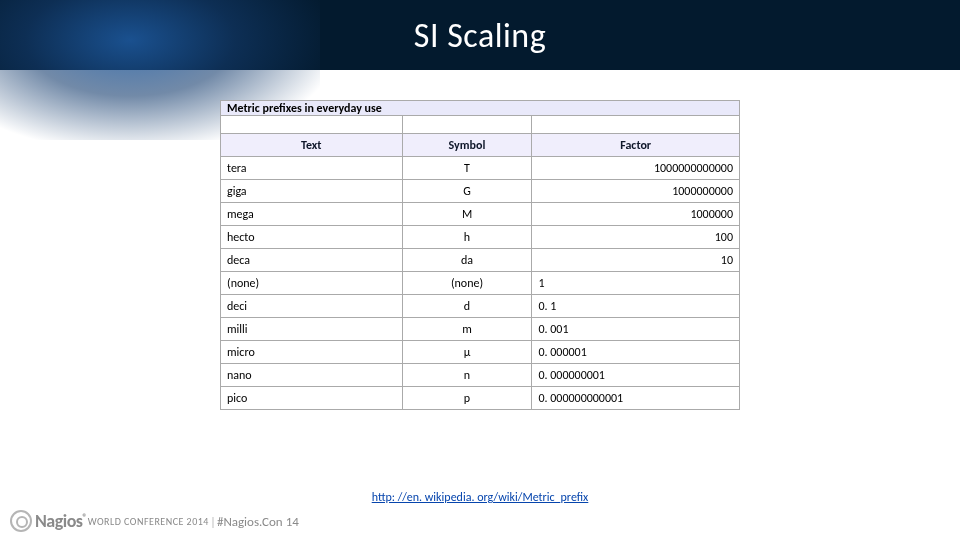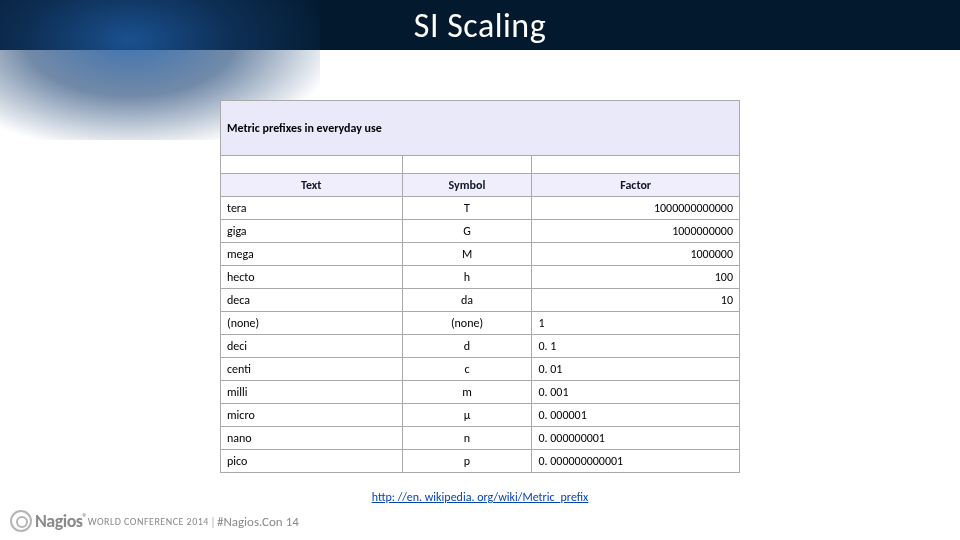--- a/index.html
+++ b/index.html
@@ -1,34 +1,34 @@
 <!DOCTYPE html>
 <html><head>
 <meta charset="utf-8">
 <style>
   * { box-sizing: border-box; margin: 0; padding: 0; }
   html, body { width: 960px; height: 540px; font-family: "Segoe UI", Calibri, Arial, sans-serif; background: #fff; overflow: hidden; }
   .slide { position: relative; width: 960px; height: 540px; background: #fff; }
   .title-band {
-    position: absolute; top: 0; left: 0; width: 960px; height: 50px;
+    position: absolute; top: 0; left: 0; width: 960px; height: 70px;
     background: #031a2e;
     display: flex; align-items: center; justify-content: center;
   }
   .title-band::before {
     content: "";
     position: absolute; left: -60px; top: -60px; width: 380px; height: 200px;
     background: radial-gradient(ellipse 300px 160px at 50% 50%, rgba(30,90,160,0.85) 0%, rgba(20,60,110,0.6) 35%, rgba(5,20,40,0) 70%);
     pointer-events: none;
   }
   .title { color: #fff; font-size: 34px; font-weight: 400; letter-spacing: 0.5px; position: relative; z-index: 1; }
   .table-wrap { position: absolute; top: 100px; left: 220px; width: 520px; }
   table { border-collapse: collapse; width: 100%; font-size: 12px; }
   .caption-row td {
     background: #e9e9fa; color: #000; font-weight: 700;
-    border: 1px solid #aaa; padding: 20px 6px; text-align: left;
+    border: 1px solid #aaa; padding: 0 6px; text-align: left;
   }
   .spacer-row td { border-left: 1px solid #aaa; border-right: 1px solid #aaa; border-bottom: 1px solid #aaa; height: 18px; background: #fff; }
   .header-row td {
     background: #f0eefc; color: #0f172a; font-weight: 700;
     border: 1px solid #aaa; padding: 4px 6px; text-align: center;
   }
   .data-row td {
     border: 1px solid #aaa; padding: 4px 6px; background: #fff; color: #000;
   }
   .col-text { width: 35%; text-align: left; }
@@ -113,25 +113,20 @@
             <td class="col-text">(none)</td>
             <td class="col-symbol">(none)</td>
             <td class="col-factor left">1</td>
           </tr>
           <tr class="data-row">
             <td class="col-text">deci</td>
             <td class="col-symbol">d</td>
             <td class="col-factor left">0. 1</td>
           </tr>
           <tr class="data-row">
-            <td class="col-text">centi</td>
-            <td class="col-symbol">c</td>
-            <td class="col-factor left">0. 01</td>
-          </tr>
-          <tr class="data-row">
             <td class="col-text">milli</td>
             <td class="col-symbol">m</td>
             <td class="col-factor left">0. 001</td>
           </tr>
           <tr class="data-row">
             <td class="col-text">micro</td>
             <td class="col-symbol">μ</td>
             <td class="col-factor left">0. 000001</td>
           </tr>
           <tr class="data-row">

